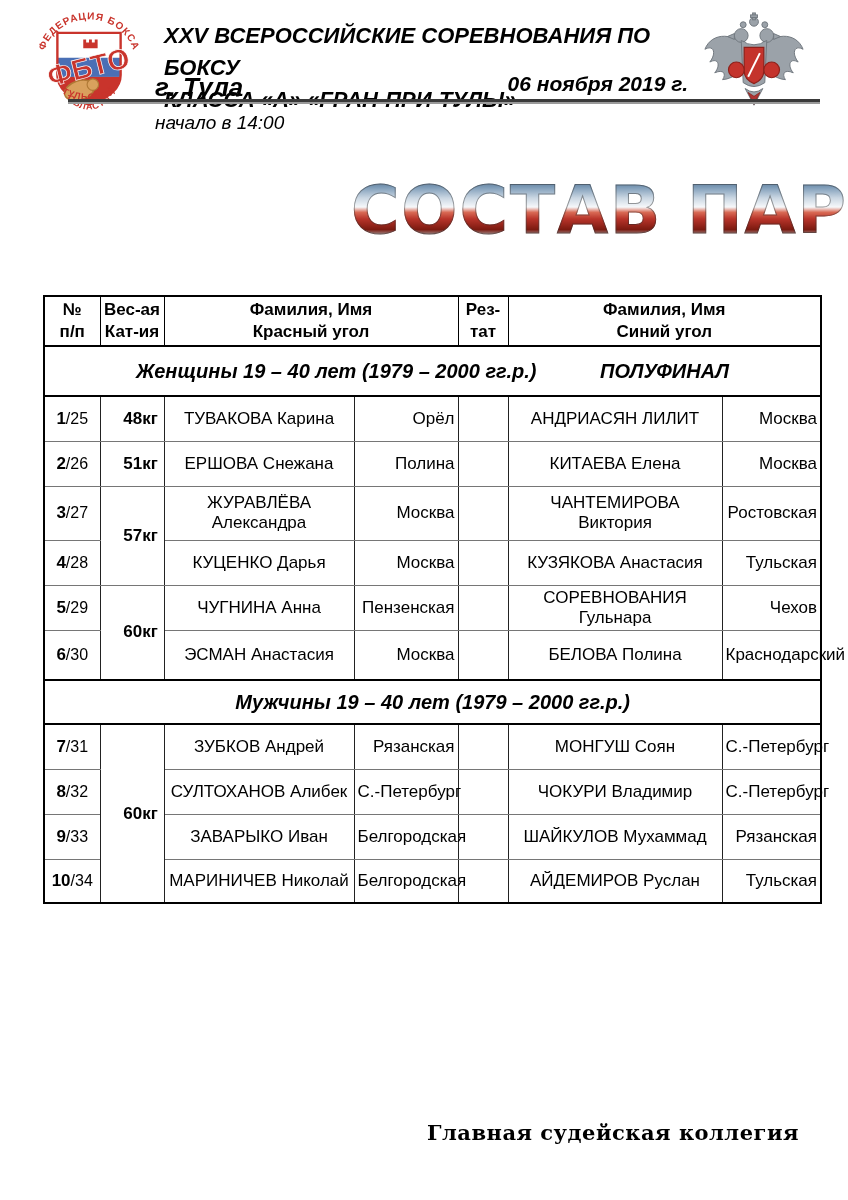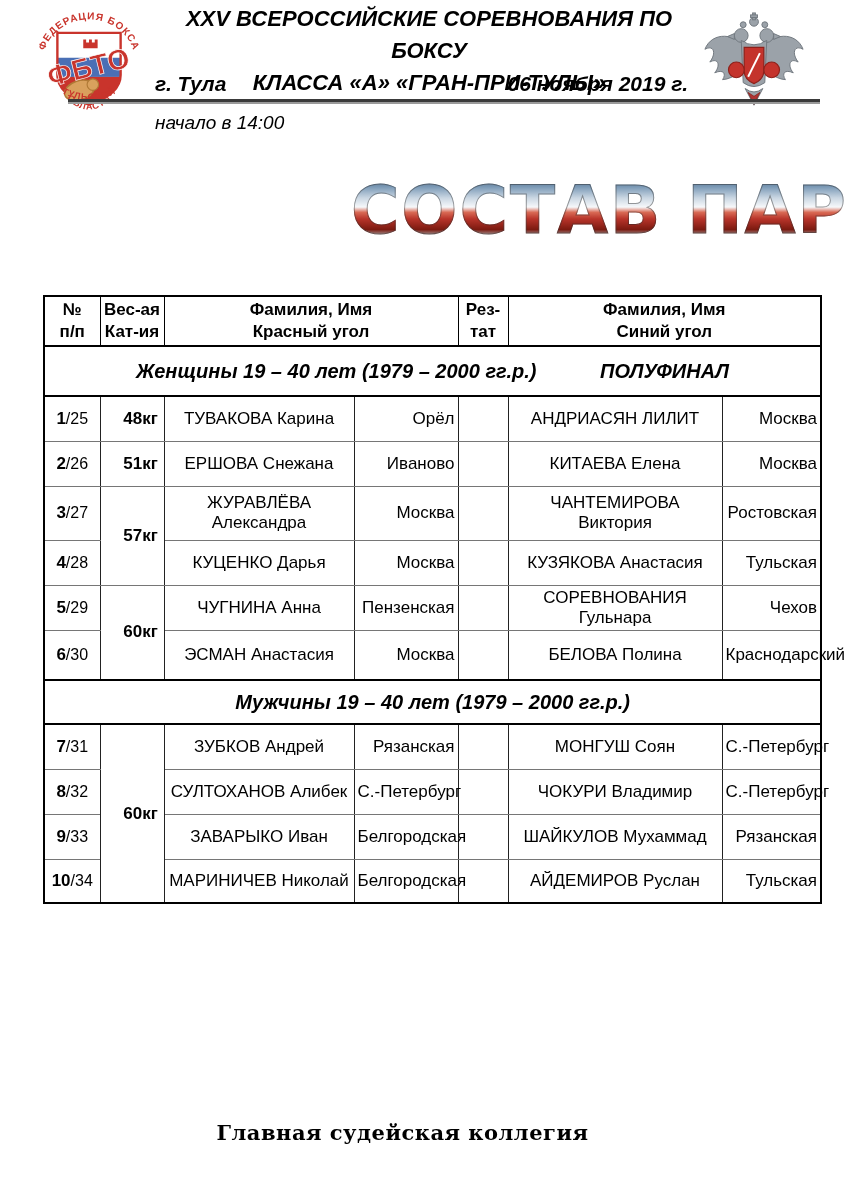--- a/index.html
+++ b/index.html
@@ -1,23 +1,23 @@
 <!DOCTYPE html>
 <html><head>
 <meta charset="utf-8">
 <style>
   html,body{margin:0;padding:0;background:#ffffff;}
   body{width:848px;height:1200px;position:relative;overflow:hidden;
        font-family:"Liberation Sans",sans-serif;color:#000;}
   .abs{position:absolute;}
 
   
-  .title-block{left:164px;top:3px;width:530px;text-align:center;
+  .title-block{left:164px;top:20px;width:530px;
     font-weight:bold;font-style:italic;font-size:22px;line-height:1.45;}
-  .city-line{left:155px;top:72px;font-weight:bold;font-style:italic;font-size:21px;}
+  .city-line{left:155px;top:72px;font-weight:bold;font-style:italic;font-size:26px;}
   .date-line{left:300px;top:72px;width:388px;text-align:right;
     font-weight:bold;font-style:italic;font-size:21px;}
   .header-rule{left:68px;top:99px;width:752px;height:3px;background:#3a3a3a;
     box-shadow:0 2px 0 #9a9a9a;}
   .start-line{left:155px;top:112px;font-weight:normal;font-style:italic;font-size:19px;}
   .venue-block{left:460px;top:108px;width:300px;text-align:center;
     font-weight:bold;font-style:italic;font-size:19px;line-height:1.35;}
 
   
   .wordart-wrap{left:0;top:178px;width:848px;text-align:right;}
@@ -47,21 +47,21 @@
   .pairs tr.section td{border-top:2px solid #000;border-bottom:2px solid #000;
     font-weight:bold;font-style:italic;font-size:20px;}
   .pairs .stage{margin-left:58px;}
   .pairs td.num b{font-weight:bold;}
   .pairs td.num .seq{font-weight:normal;font-size:16px;}
   .pairs td.wt{font-weight:bold;padding-left:20px;}
   .pairs td.city{white-space:nowrap;text-align:right;}
   .h50{height:50px}.h45{height:45px}.h54{height:54px}.h38{height:50px}.h44{height:44px}
 
   
-  .footer-line{left:12px;top:1120px;width:781px;text-align:center;
+  .footer-line{left:18px;top:1120px;width:781px;text-align:right;
     font-family:"DejaVu Serif","Liberation Serif",serif;font-weight:bold;
     font-size:21px;letter-spacing:.5px;}
 
   
   .left-logo{left:28px;top:6px;}
   .right-logo{left:698px;top:10px;}
   .logo-text{font-family:"Liberation Sans",sans-serif;font-weight:bold;}
 </style>
 </head>
 <body>
@@ -183,21 +183,21 @@
     <td class="city">Орёл</td>
     <td class="res"></td>
     <td class="name">АНДРИАСЯН ЛИЛИТ</td>
     <td class="city">Москва</td>
   </tr>
 
   <tr class="h45">
     <td class="num"><b>2</b><span class="seq">/26</span></td>
     <td class="wt">51кг</td>
     <td class="name">ЕРШОВА Снежана</td>
-    <td class="city">Иваново</td>
+    <td class="city">Полина</td>
     <td class="res"></td>
     <td class="name">КИТАЕВА Елена</td>
     <td class="city">Москва</td>
   </tr>
 
   <tr class="h54">
     <td class="num"><b>3</b><span class="seq">/27</span></td>
     <td class="wt" rowspan="2">57кг</td>
     <td class="name">ЖУРАВЛЁВА Александра</td>
     <td class="city">Москва</td>

